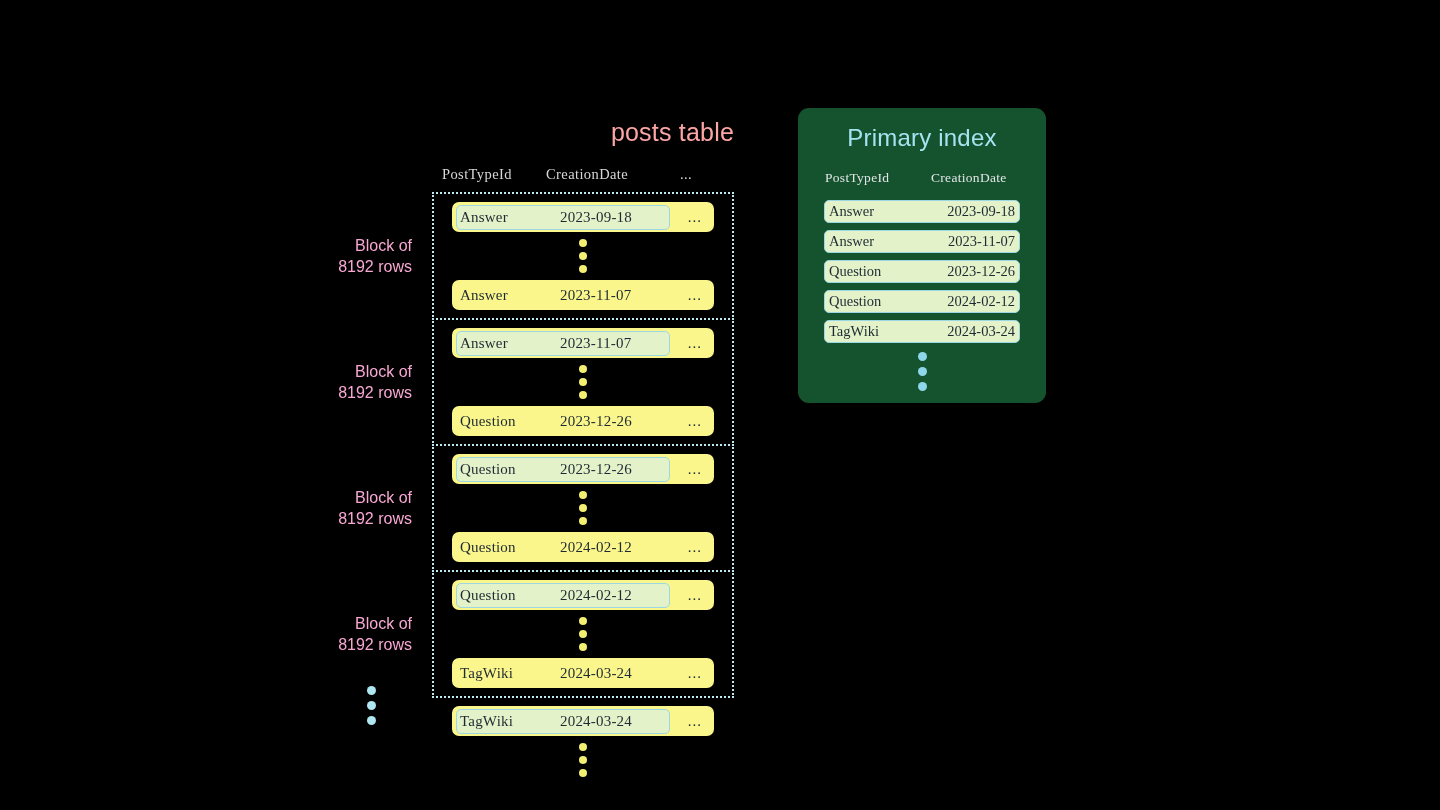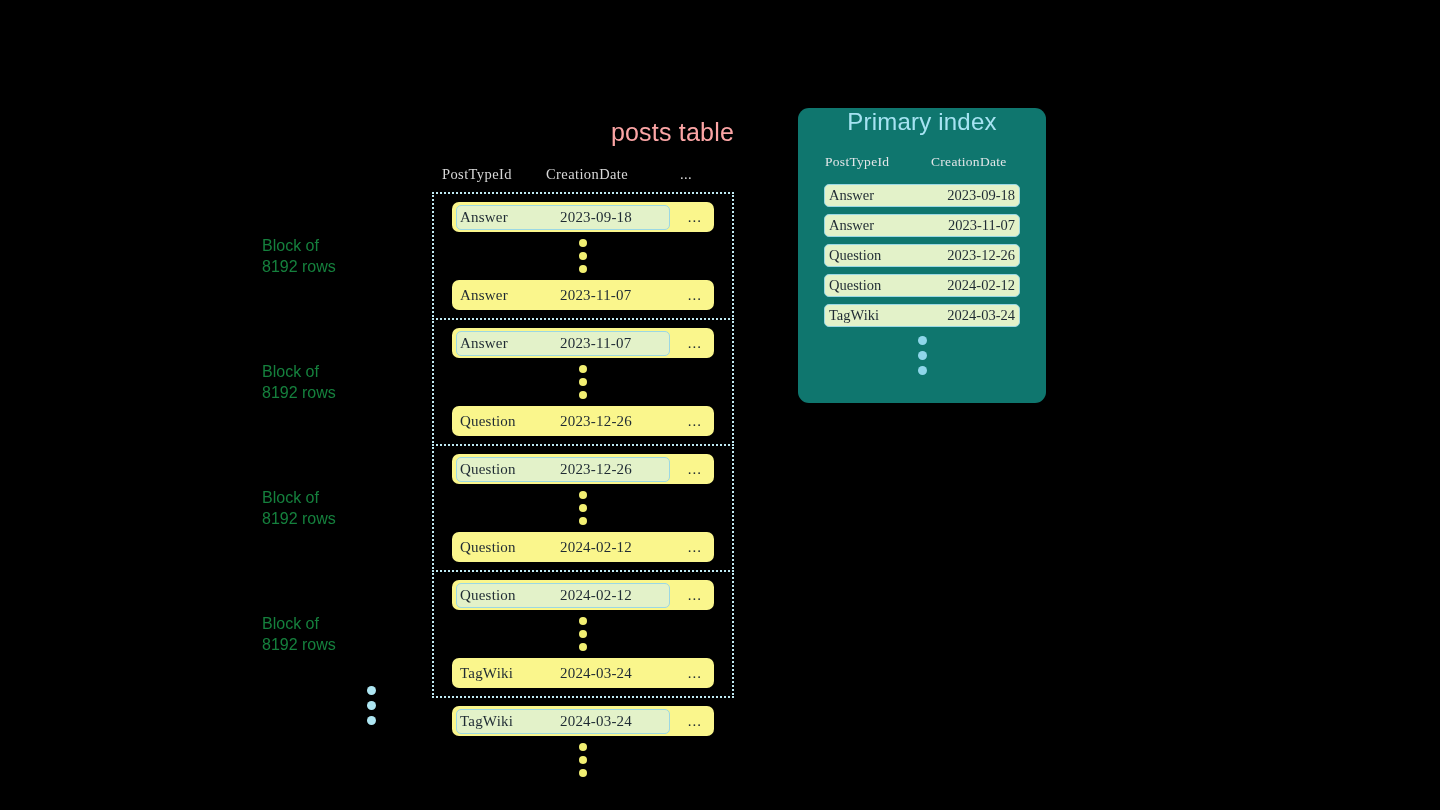--- a/index.html
+++ b/index.html
@@ -144,22 +144,22 @@
   }
 
   
   .block-label {
     position: absolute;
     right: 100%;
     top: 50%;
     transform: translateY(-50%);
     margin-right: 22px;
     width: 150px;
-    text-align: left;
-    color: #15803d;
+    text-align: right;
+    color: #f9a8d4;
     font-size: 16px;
     line-height: 21px;
     white-space: pre-line;
   }
 
   
   #trailing-row-wrap {
     position: relative;
     padding-top: 10px;
   }
@@ -179,23 +179,24 @@
     background: #AEE6F2;
   }
 
   
   #primary-index {
     position: absolute;
     left: 798px;
     top: 108px;
     width: 248px;
     height: 295px;
-    background: #0f766e;
+    background: #14532d;
     border-radius: 11px;
     box-sizing: border-box;
+    padding-top: 16px;
   }
   #primary-index-title {
     text-align: center;
     color: #A6E3F2;
     font-size: 24px;
     letter-spacing: 0.2px;
     margin-bottom: 18px;
   }
   #primary-index-header {
     display: flex;

